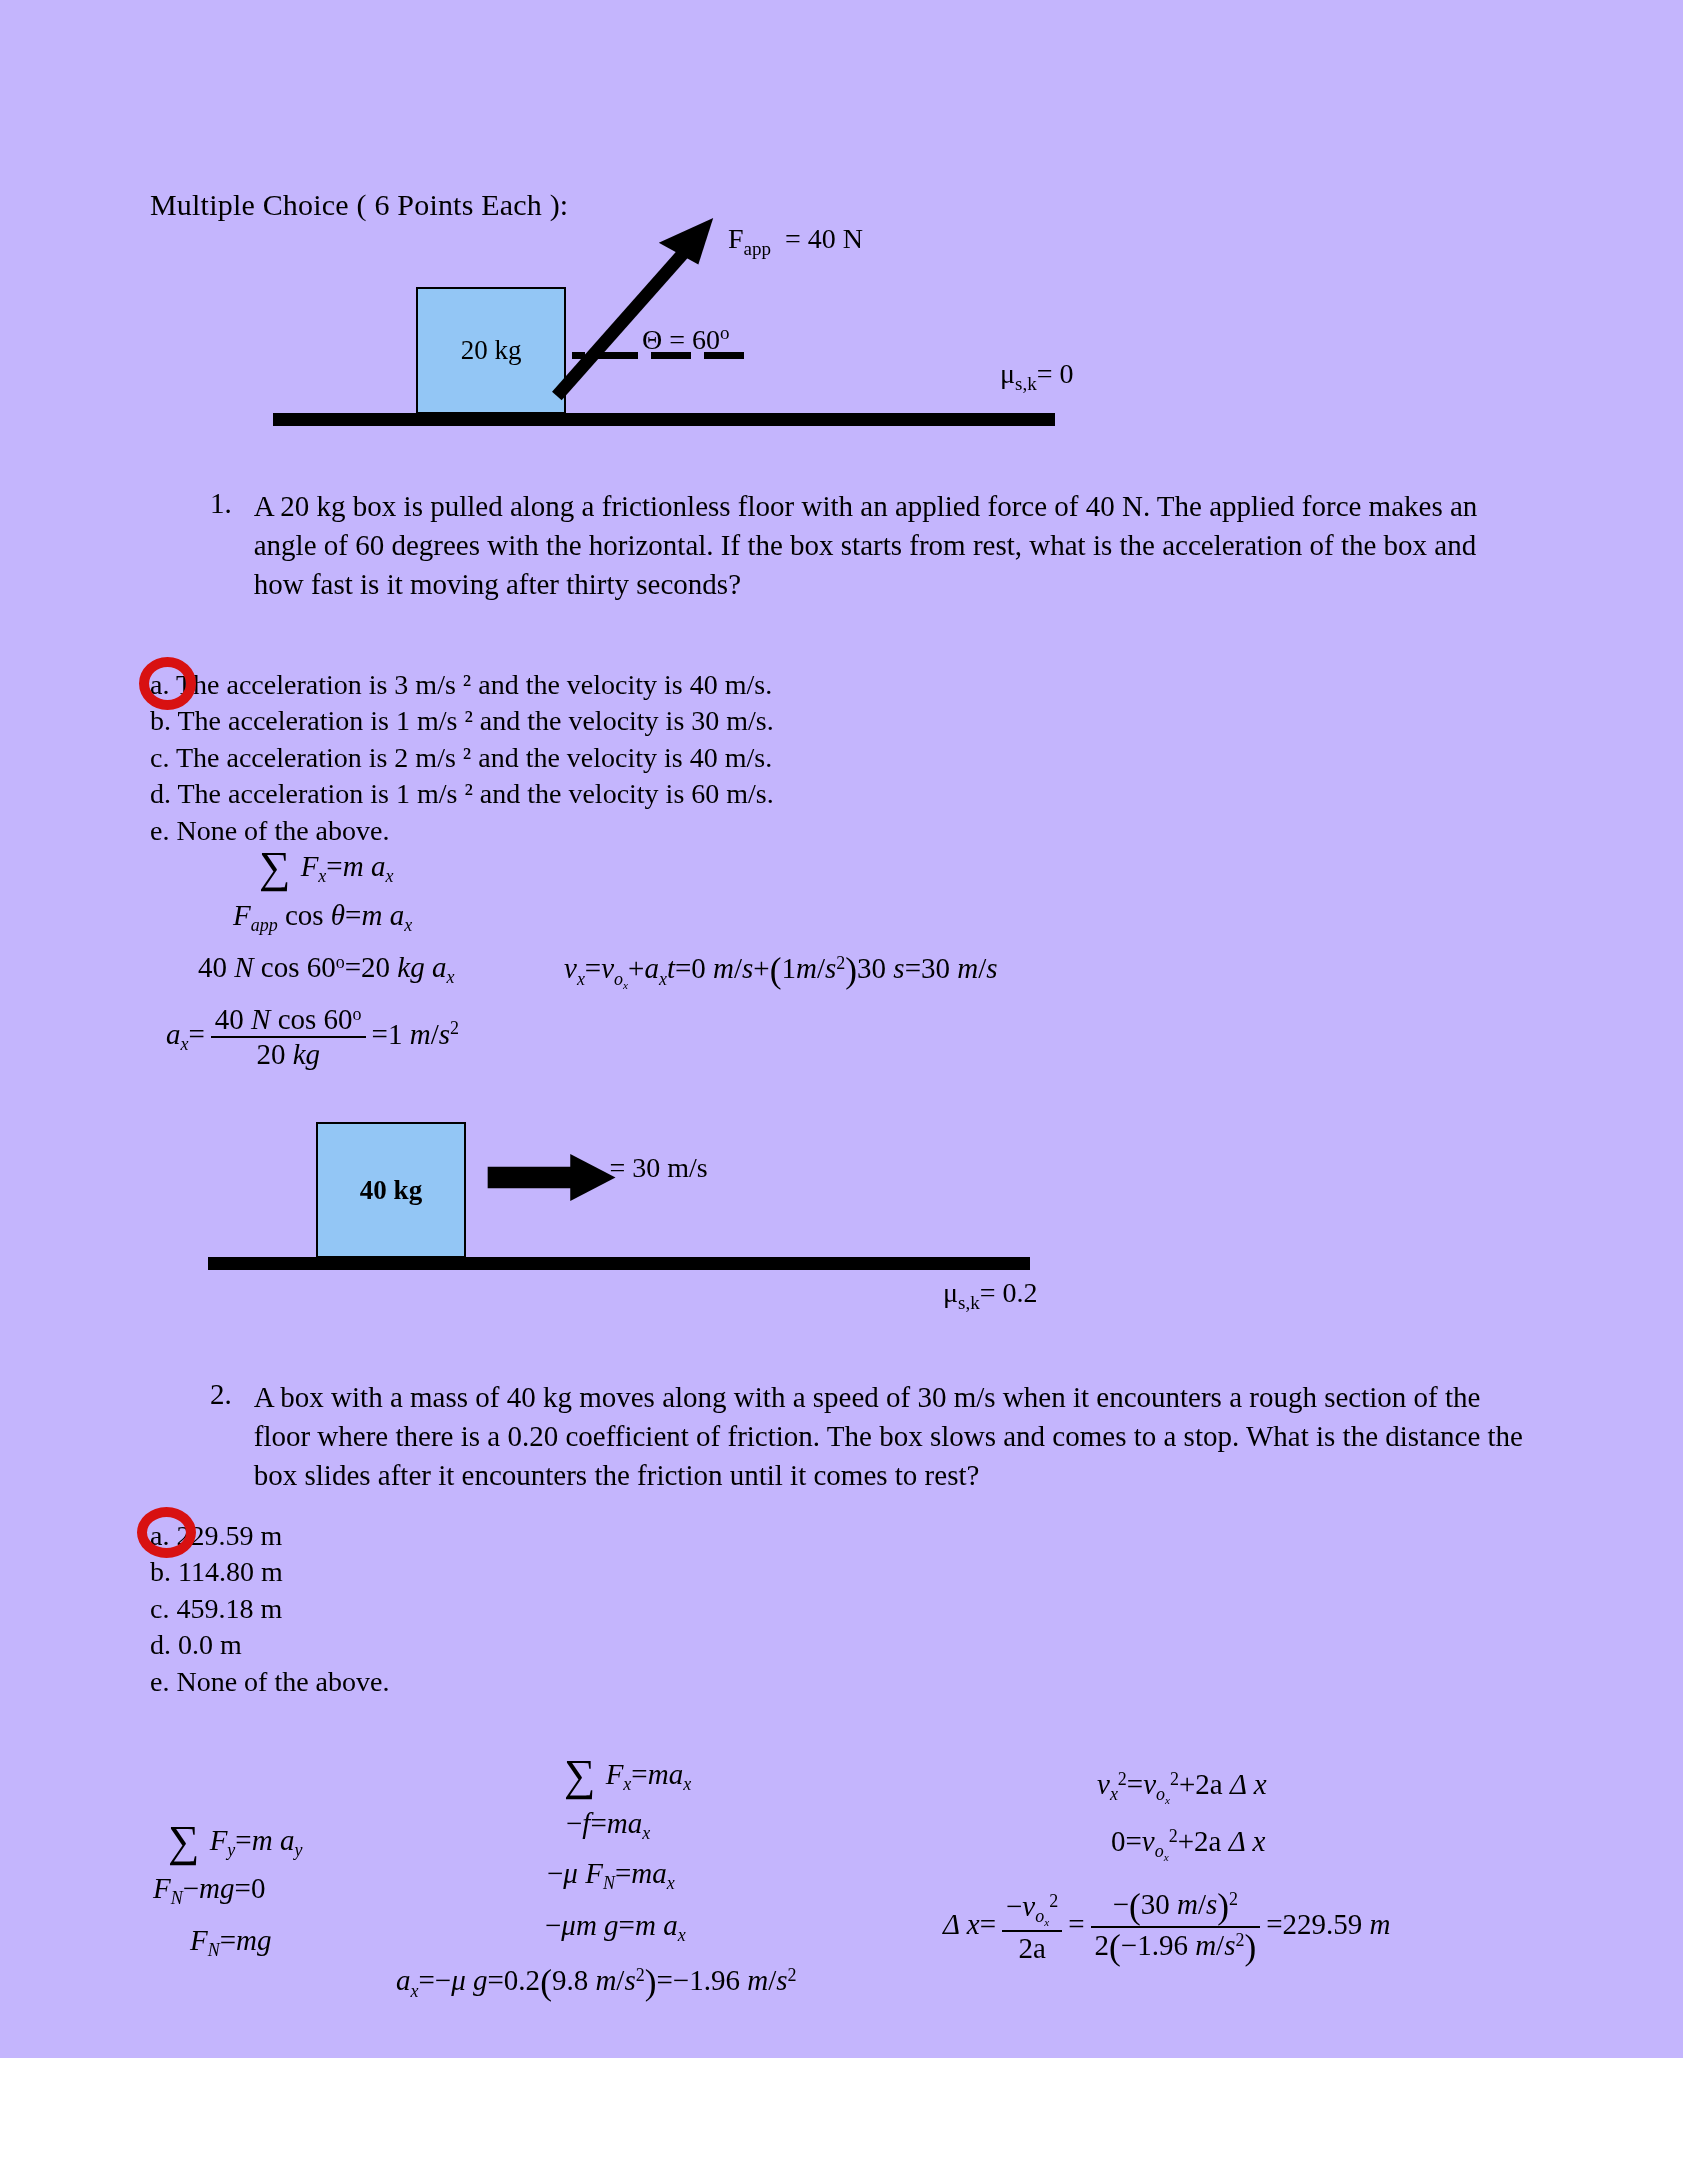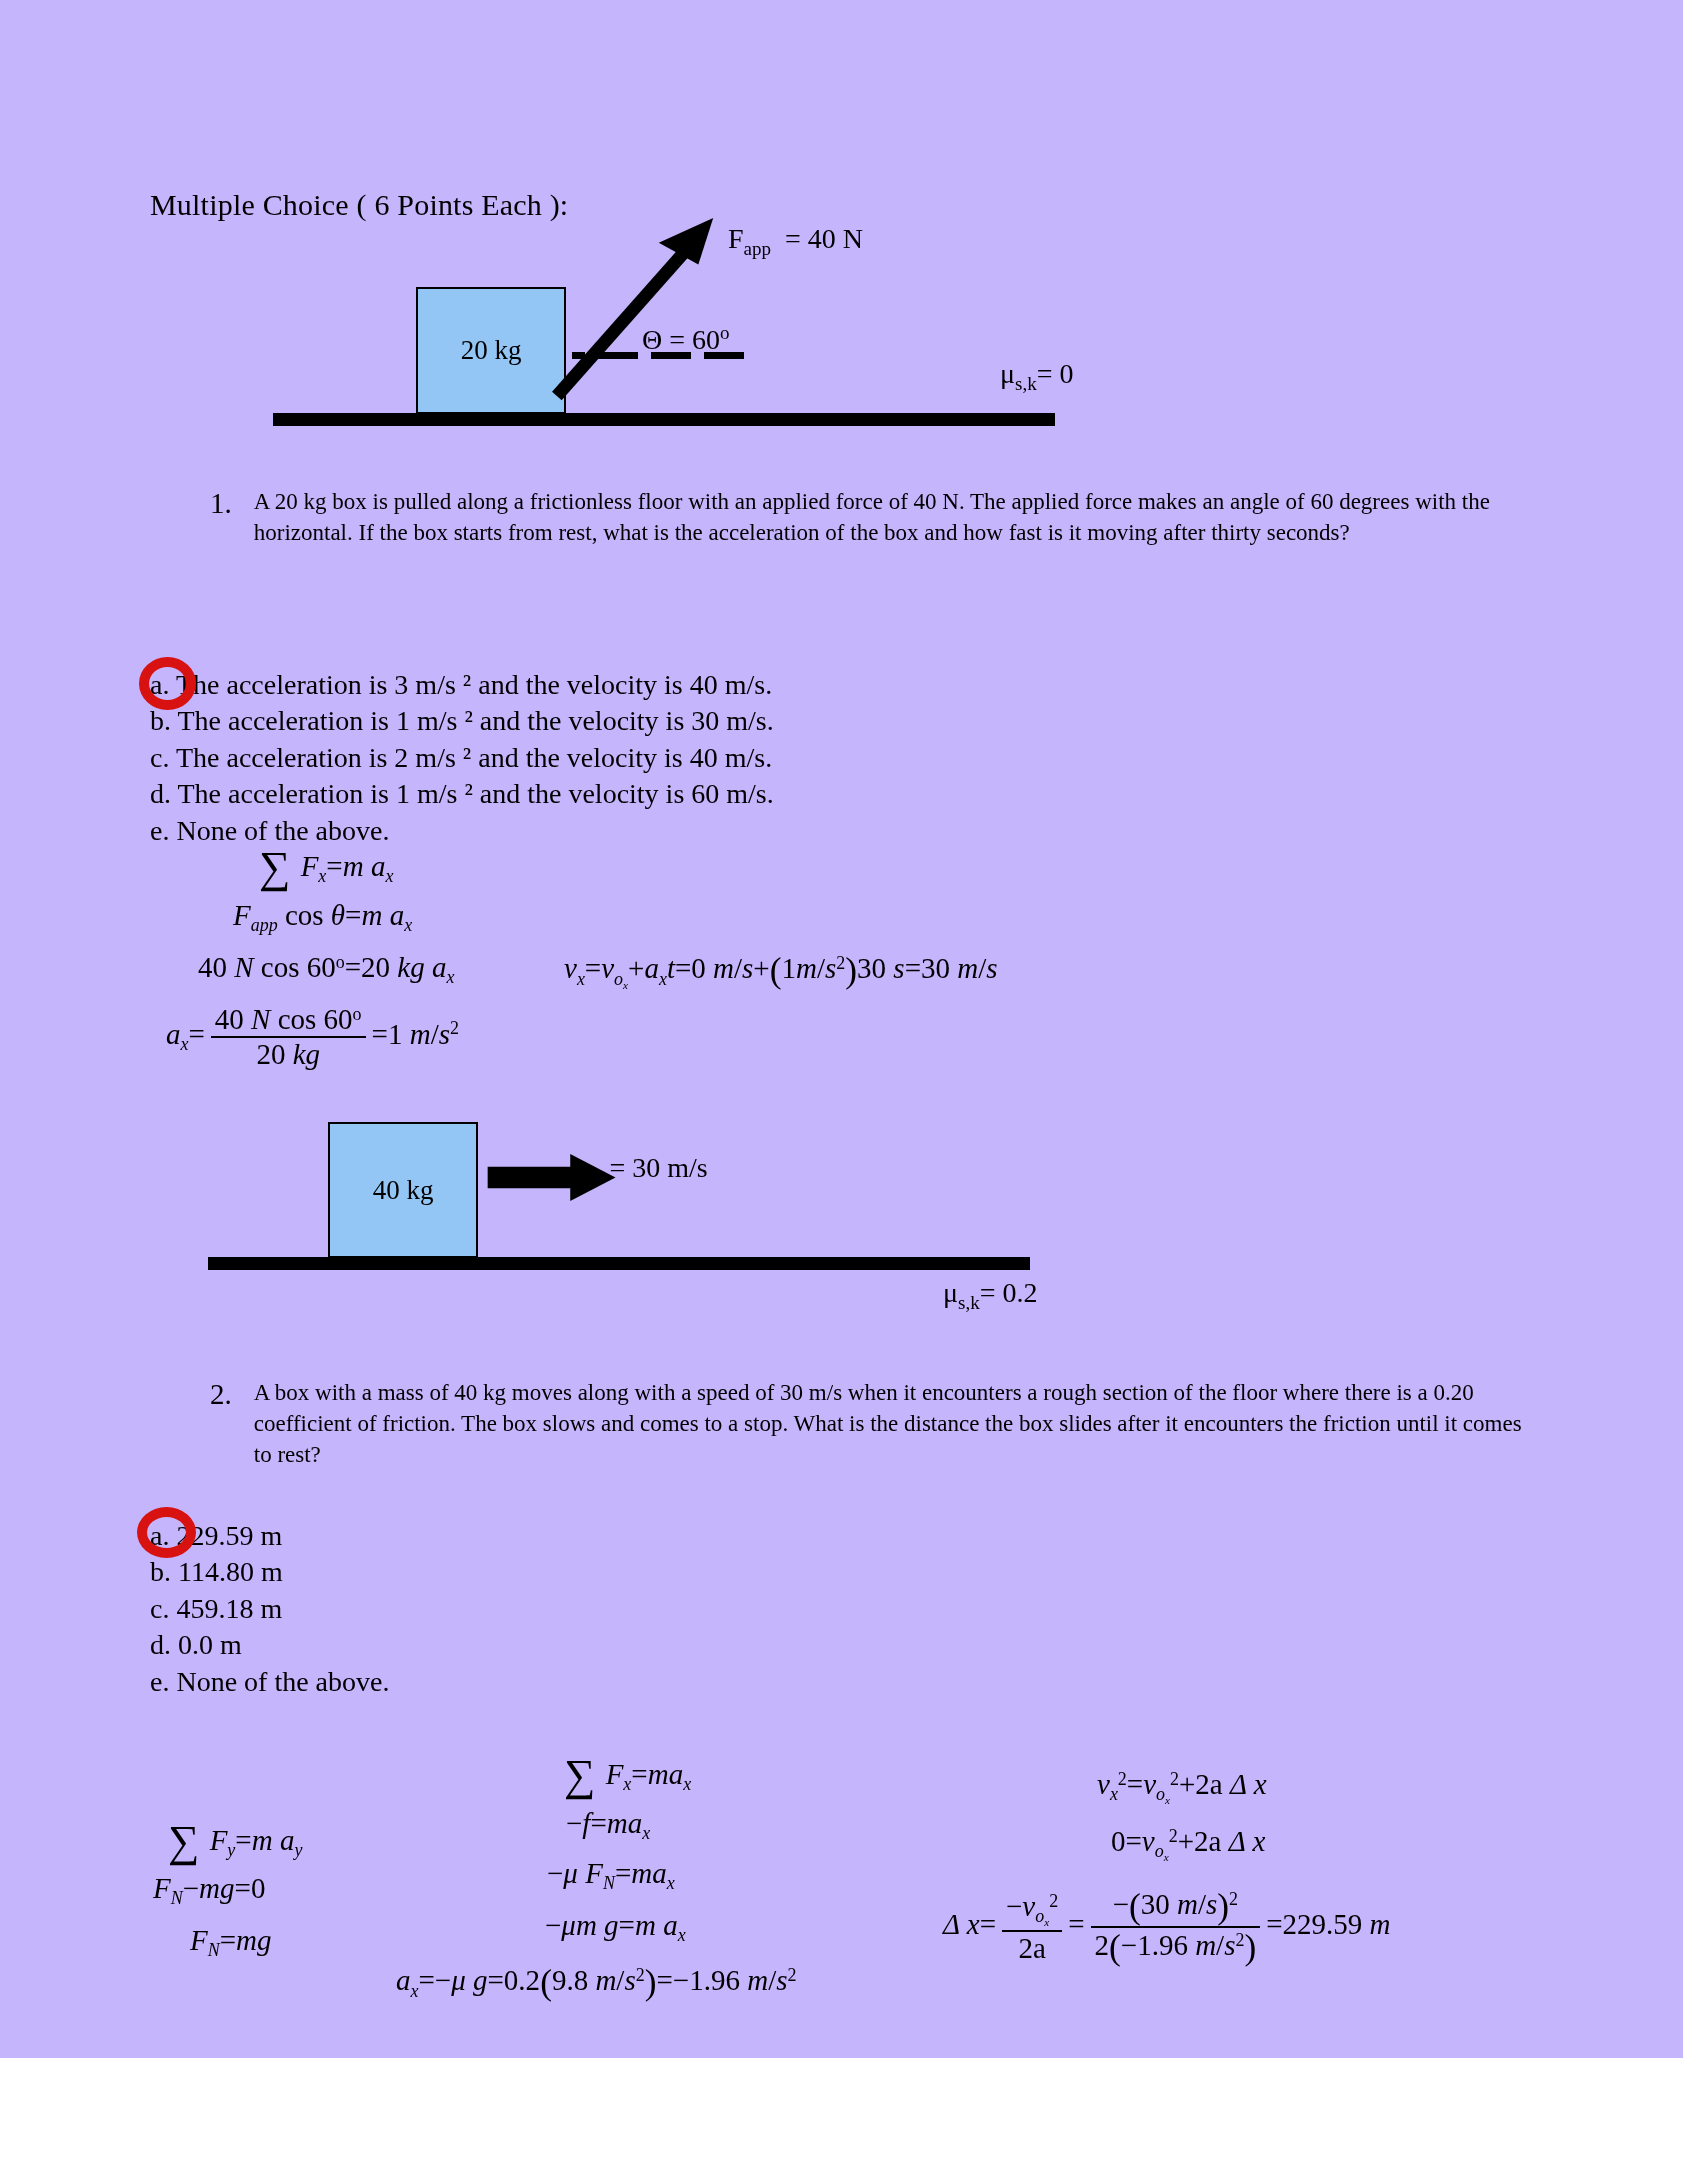--- a/index.html
+++ b/index.html
@@ -19,21 +19,21 @@
     overflow: hidden;
   }
   .abs { position: absolute; }
 
   
   .heading {
     font-size: 30px;
     letter-spacing: 0.2px;
   }
   .qtext {
-    font-size: 23px;
+    font-size: 29px;
     line-height: 1.34;
   }
   .qnum {
     font-size: 29px;
   }
   .choice {
     font-size: 28px;
     line-height: 1.30;
     white-space: nowrap;
   }
@@ -217,21 +217,21 @@
     </div>
     <div class="abs math" style="left:564px; top:953px;">
       v<sub>x</sub><span class="up">=</span>v<sub>o<sub>x</sub></sub><span class="up">+</span>a<sub>x</sub>t<span class="up">=0</span> m<span class="up">/</span>s<span class="up">+</span><span class="bigparen">(</span><span class="up">1</span>m<span class="up">/</span>s<sup class="nsup">2</sup><span class="bigparen">)</span><span class="up">30</span> s<span class="up">=30</span> m<span class="up">/</span>s
     </div>
   </div>
 
   <div>
 
     <div class="abs ground" style="left:208px; top:1257px; width:822px; height:13px;"></div>
 
-    <div class="abs mass-box" style="left:328px; top:1122px; width:150px; height:136px;">
+    <div class="abs mass-box" style="left:316px; top:1122px; width:150px; height:136px;font-weight:bold;">
       <span>40 kg</span>
     </div>
 
     <svg class="abs" style="left:487px; top:1148px; width:139px; height:59px;" viewBox="0 0 140 60">
       <line x1="0" y1="30" x2="90" y2="30" stroke="#000" stroke-width="22"></line>
       <polygon points="130,30 84,6 84,54" fill="#000"></polygon>
     </svg>
 
     <div class="abs lbl" style="left:572px; top:1141px;margin-top:11px;">
       <span>v</span>&nbsp;<span class="sub">o</span>&nbsp;<span>= 30 m/s</span>

